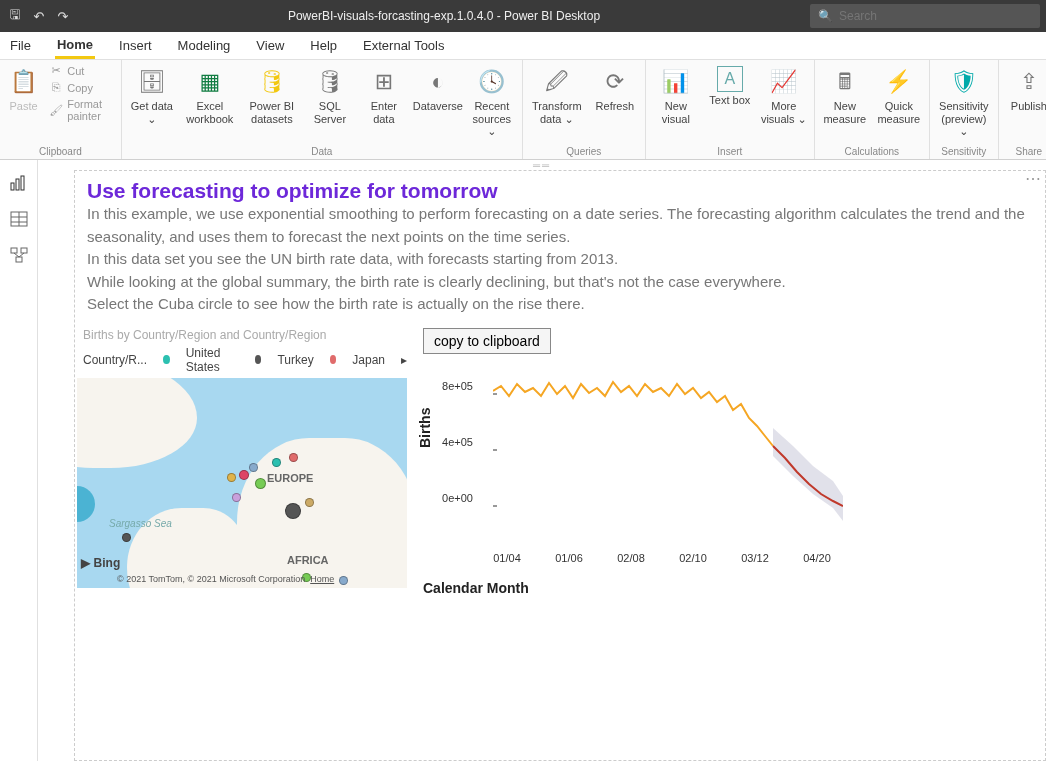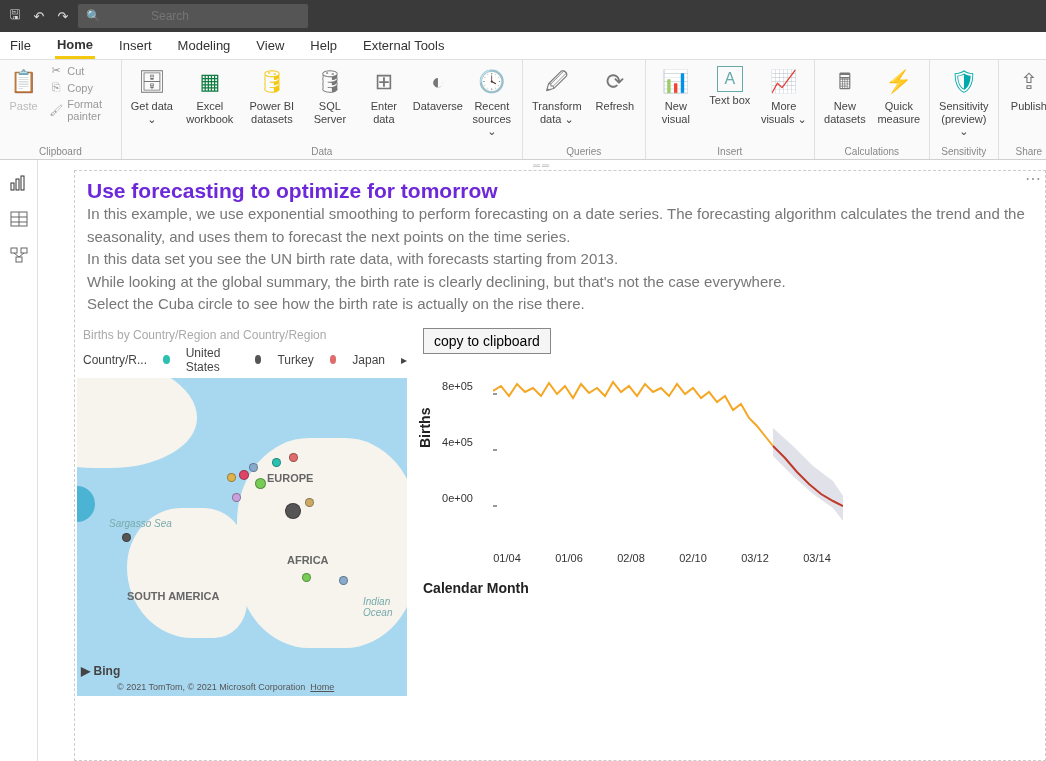--- a/index.html
+++ b/index.html
@@ -4,21 +4,21 @@
 <style>
 * { margin: 0; padding: 0; box-sizing: border-box; font-family: "Segoe UI", sans-serif; }
 body { width: 1046px; height: 761px; overflow: hidden; background: #fff; }
 
 
 .titlebar { height: 32px; background: #3a3a3a; color: #fff; display: flex; align-items: center; font-size: 12px; }
 .titlebar .qat { display: flex; align-items: center; padding: 0 6px; gap: 6px; }
 .titlebar .qat span { width: 18px; height: 18px; display: flex; align-items: center; justify-content: center; color: #ddd; cursor: pointer; font-size: 13px; }
 .titlebar .title { flex: 1; text-align: center; color: #eee; }
 .titlebar .search { width: 230px; height: 24px; background: #555; border-radius: 2px; display: flex; align-items: center; padding: 0 8px; gap: 6px; margin-right: 6px; color: #ccc; }
-.titlebar .search input { background: transparent; border: none; color: #ccc; font-size: 12px; outline: none; flex: 1; margin-left: 44px; }
+.titlebar .search input { background: transparent; border: none; color: #ccc; font-size: 12px; outline: none; flex: 1; }
 
 
 .menubar { height: 28px; display: flex; align-items: center; padding: 0 8px; gap: 22px; border-bottom: 1px solid #e0e0e0; font-size: 13px; }
 .menubar .item { padding: 4px 2px; cursor: pointer; color: #333; }
 .menubar .item.active { border-bottom: 3px solid #f2c811; font-weight: 600; }
 
 
 .ribbon { height: 100px; display: flex; border-bottom: 1px solid #d0d0d0; background: #fafafa; font-size: 11px; color: #555; }
 .rgroup { display: flex; flex-direction: column; align-items: center; border-right: 1px solid #e0e0e0; padding: 4px 6px 2px; }
 .rgroup .row { display: flex; align-items: flex-start; flex: 1; gap: 6px; }
@@ -43,21 +43,21 @@
 .page .dots { position: absolute; right: 4px; top: -2px; color: #999; font-size: 16px; cursor: pointer; }
 .textblock { padding: 8px 12px 6px; color: #555; }
 .textblock h2 { font-size: 21px; font-weight: 600; color: #6d28d9; margin-bottom: 0; }
 .textblock p { font-size: 15px; line-height: 1.5; margin-bottom: 0; color: #777; }
 
 .lower { display: flex; padding: 6px 0 0 0; }
 .mapcol { width: 340px; padding-left: 0; font-size: 12px; color: #aaa; }
 .mapcol .mtitle { padding: 0 8px 4px; }
 .mapcol .legend { display: flex; align-items: center; gap: 16px; padding: 0 8px 4px; color: #444; font-size: 12px;}
 .mapcol .legend .dot { width: 9px; height: 9px; border-radius: 50%; display: inline-block; }
-.maparea { position: relative; width: 330px; height: 318px; margin-left: 2px; background: #a8d8f0; overflow: hidden; }
+.maparea { position: relative; width: 330px; height: 210px; margin-left: 2px; background: #a8d8f0; overflow: hidden; }
 .land { position: absolute; background: #f7f4ee; }
 .maplabel { position: absolute; font-size: 11px; font-weight: 600; color: #666; }
 .sealabel { position: absolute; font-size: 10px; font-style: italic; color: #7aa; }
 .mapdot { position: absolute; border-radius: 50%; border: 1px solid rgba(0,0,0,0.3); }
 .bigteal { position: absolute; width: 36px; height: 36px; border-radius: 50%; background: #3ac; opacity: 0.8; }
 .bing { position: absolute; left: 4px; bottom: 18px; font-size: 12px; font-weight: bold; color: #444; }
 .mapfoot { position: absolute; left: 40px; bottom: 4px; font-size: 9px; color: #555; }
 .mapfoot a { text-decoration: underline; }
 
 .chartcol { flex: 1; padding-left: 8px; }
@@ -73,20 +73,21 @@
 </style>
 </head>
 <body>
 
 <div class="titlebar">
   <div class="qat">
     <span>🖫</span>
     <span>↶</span>
     <span>↷</span>
   </div>
+  <div class="title">PowerBI-visuals-forcasting-exp.1.0.4.0 - Power BI Desktop</div>
   <div class="search">
     <span>🔍</span>
     <input placeholder="Search" style="">
   </div>
 </div>
 
 <div class="menubar">
   <div class="item">File</div>
   <div class="item active">Home</div>
   <div class="item">Insert</div>
@@ -184,21 +185,21 @@
           <span class="lbl">More visuals ⌄</span>
         </div>
     </div>
     <div class="glabel">Insert</div>
   </div>
 
   <div class="rgroup">
     <div class="row">
       <div class="rbutton">
           <div class="ico">🖩</div>
-          <span class="lbl">New datasets</span>
+          <span class="lbl">New measure</span>
         </div>
       <div class="rbutton">
           <div class="ico" style="color:#d9a400;">⚡</div>
           <span class="lbl">Quick measure</span>
         </div>
     </div>
     <div class="glabel">Calculations</div>
   </div>
 
   <div class="rgroup">
@@ -318,20 +319,20 @@
                 <polygon class="forecastband" points="280,62 300,80 320,100 340,115 350,130 350,155 340,142 320,128 300,110 280,90"></polygon>
                 <polyline fill="none" stroke="#f5a623" stroke-width="2" points="0,25 8,20 16,30 24,18 32,26 40,22 48,30 56,17 64,28 72,20 80,32 88,18 96,27 104,22 112,30 120,16 128,26 136,20 144,30 152,18 160,26 168,22 176,30 184,18 192,28 200,22 208,32 216,26 224,36 232,30 240,44 248,38 256,52 264,60 272,70 280,80"></polyline>
                 <polyline fill="none" stroke="#c0392b" stroke-width="2" points="280,80 292,92 304,106 316,118 328,128 340,135 350,140"></polyline>
               </svg>
             </div>
             <div class="xtick" style="left:84px;">01/04</div>
             <div class="xtick" style="left:146px;">01/06</div>
             <div class="xtick" style="left:208px;">02/08</div>
             <div class="xtick" style="left:270px;">02/10</div>
             <div class="xtick" style="left:332px;">03/12</div>
-            <div class="xtick" style="left:394px;">03/14</div>
+            <div class="xtick" style="left:394px;">04/20</div>
           </div>
           <div class="xlabel">Calendar Month</div>
         </div>
       </div>
     </div>
   </div>
 </div>
 
 </body></html>

